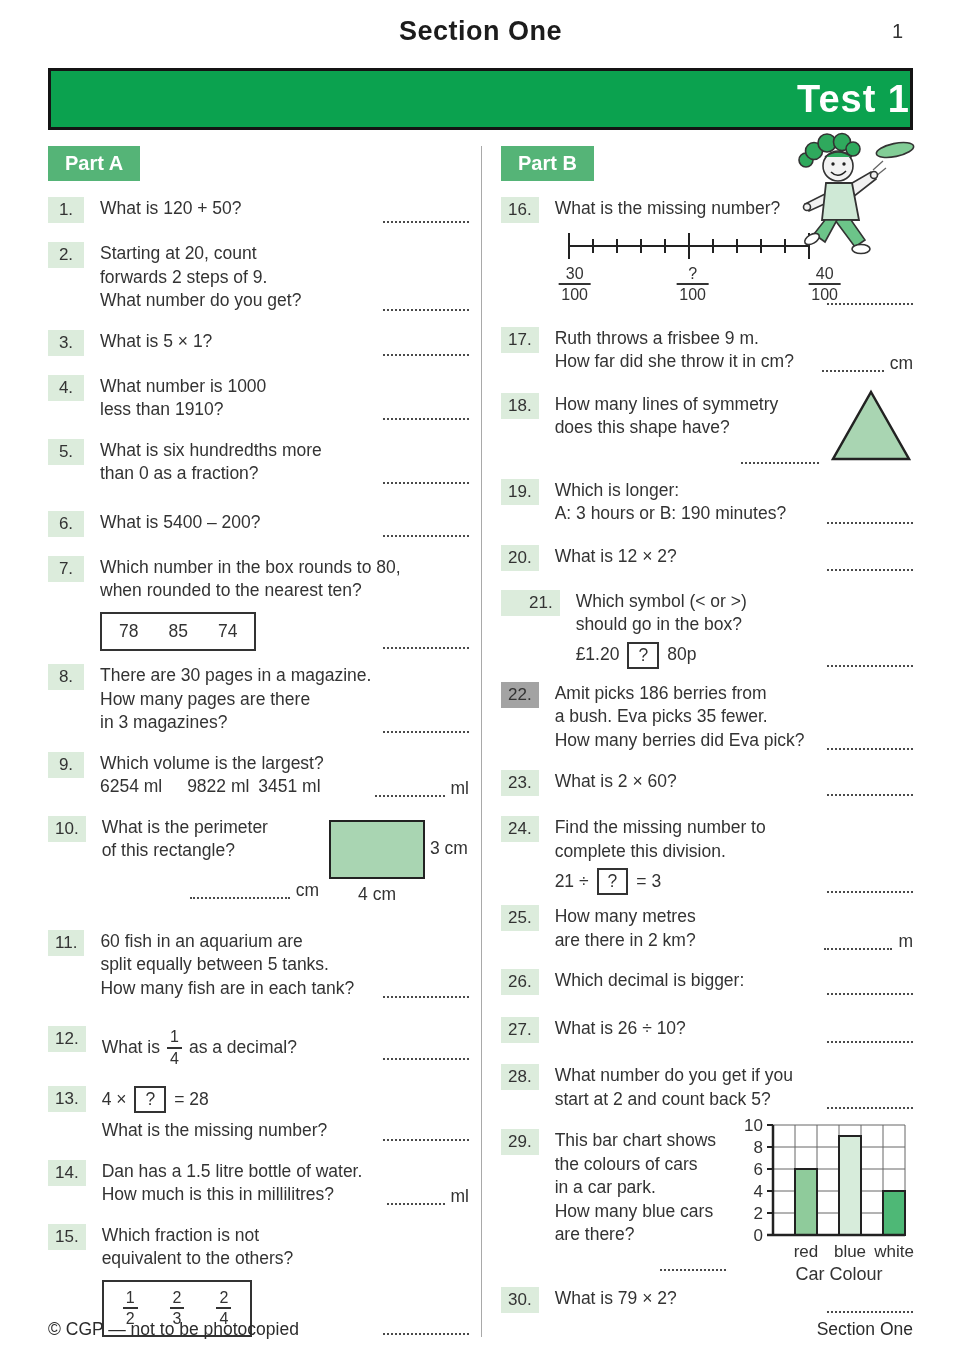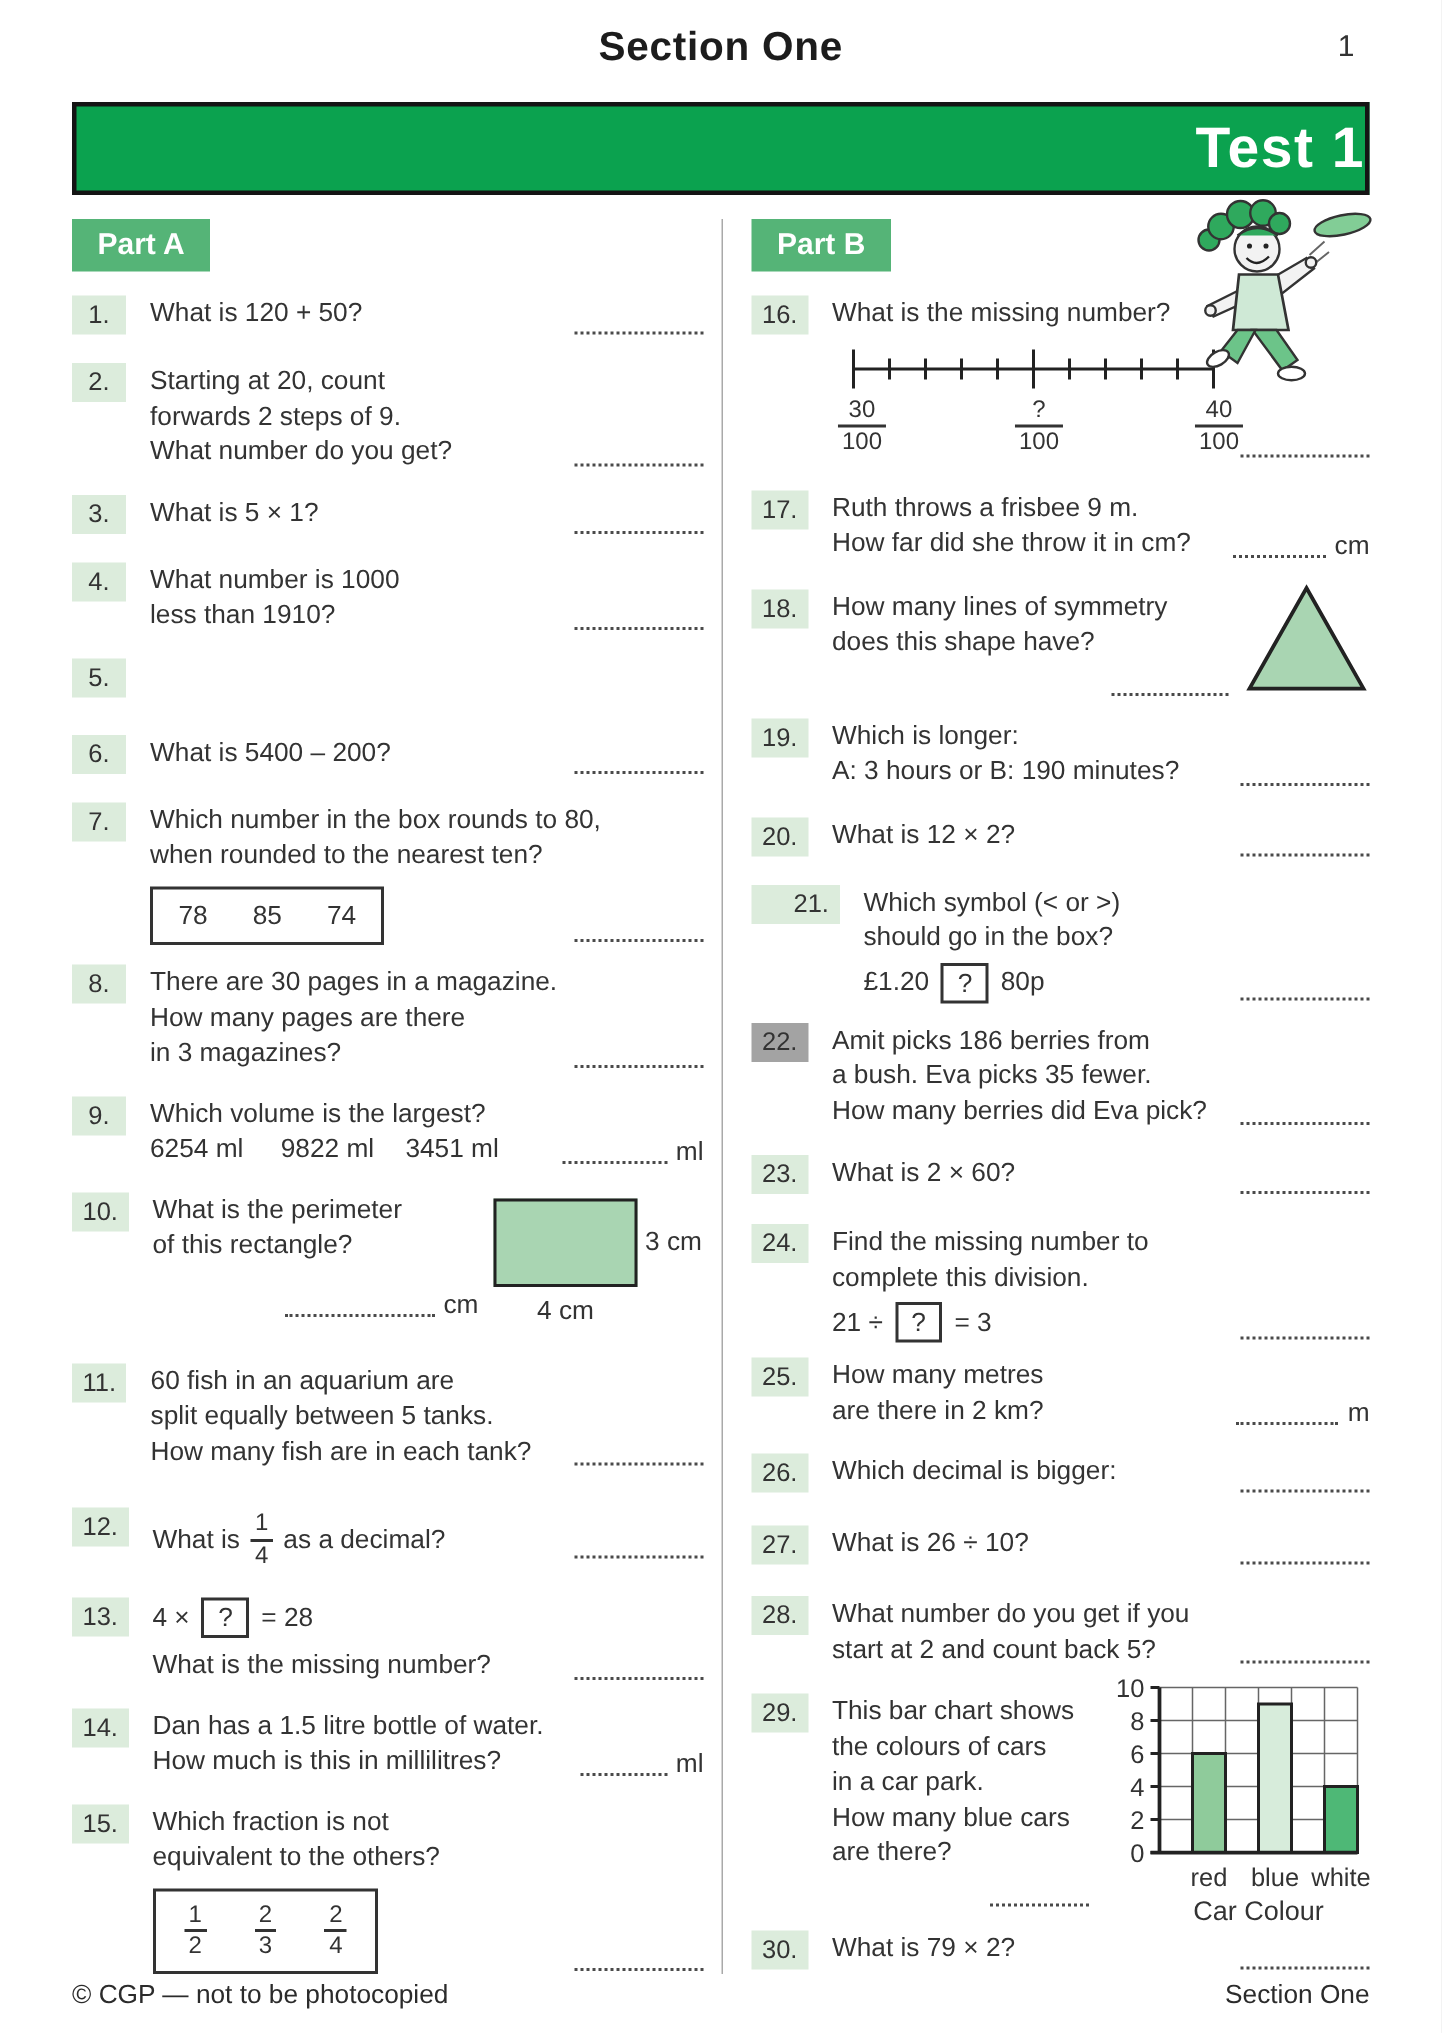--- a/index.html
+++ b/index.html
@@ -113,20 +113,27 @@
           <div class="line">less than 1910?</div>
           <span class="ansr">
               <span class="dots"></span>
             </span>
         </div>
       </div>
 
       
       <div class="q" style="margin-bottom:25px;">
         <span class="badge" style="background:#dcecdc;">5.</span>
+        <div class="qbody">
+          <div class="line">What is six hundredths more</div>
+          <div class="line">than 0 as a fraction?</div>
+          <span class="ansr">
+              <span class="dots"></span>
+            </span>
+        </div>
       </div>
 
       
       <div class="q">
         <span class="badge" style="background:#dcecdc;">6.</span>
         <div class="qbody">
           <div class="line">What is 5400 – 200?</div>
           <span class="ansr">
               <span class="dots"></span>
             </span>
@@ -163,21 +170,21 @@
         </div>
       </div>
 
       
       <div class="q">
         <span class="badge" style="background:#dcecdc;">9.</span>
         <div class="qbody">
           <div class="line">Which volume is the largest?</div>
           <div class="line">
             <span style="margin-right:20px;">6254 ml</span>
-            <span style="margin-right:16px;">9822 ml</span>
+            <span style="margin-right:4px;">9822 ml</span>
             <span>3451 ml</span>
           </div>
           <span class="ansr">
               <span class="dots" style="width:70px;"></span>
               <span class="unit">ml</span>
             </span>
         </div>
       </div>
 
       
@@ -336,21 +343,21 @@
           </svg>
           <div class="nl-fracs">
             <span class="frac" style="left:14px;">
                 <span class="fn">30</span>
                 <span class="fd">100</span>
               </span>
             <span class="frac" style="left:132px;">
                 <span class="fn">?</span>
                 <span class="fd">100</span>
               </span>
-            <span class="frac" style="left:252px;">
+            <span class="frac" style="left:264px;">
                 <span class="fn">40</span>
                 <span class="fd">100</span>
               </span>
           </div>
           <span class="ansr" style="bottom:8px;">
               <span class="dots"></span>
             </span>
         </div>
       </div>
 

